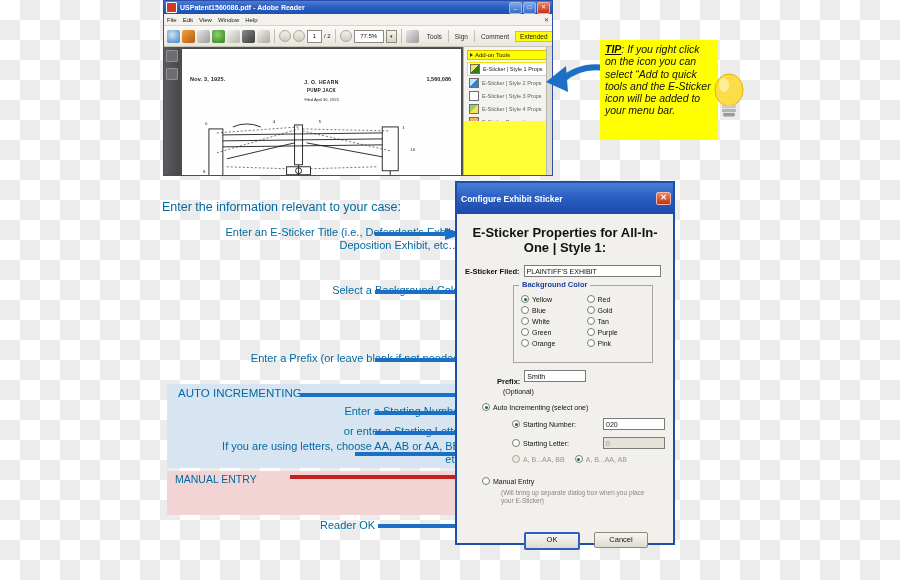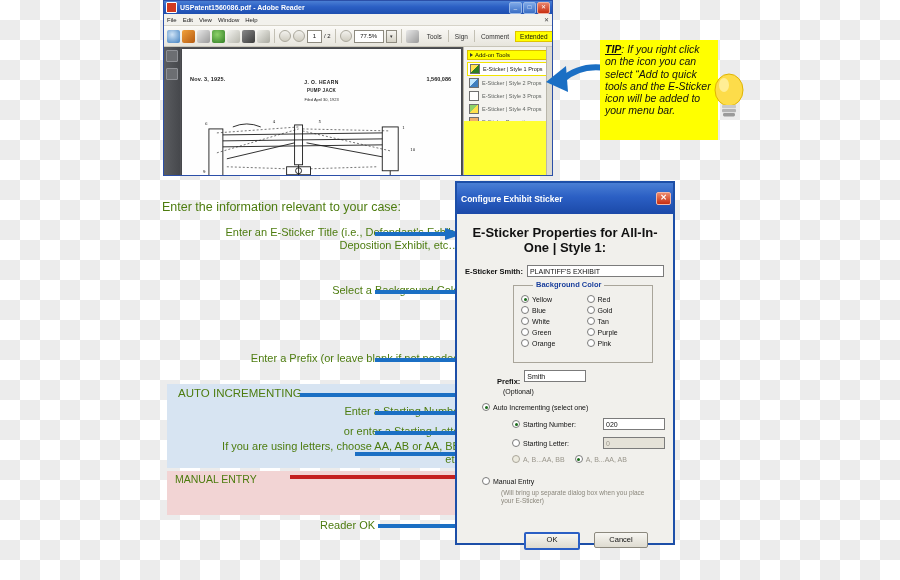--- a/index.html
+++ b/index.html
@@ -154,21 +154,21 @@
     color:#111;padding:0 2px;line-height:12px;box-sizing:border-box;overflow:hidden;white-space:nowrap;
   }
   .inp.disabled{background:#e5e2d8;color:#9a968c;}
   #title-input{width:137px;margin-left:4px;}
 
   #bg-group{
     border:1px solid #a9a59a;margin:8px 0 0 48px;width:140px;height:78px;
     position:relative;box-sizing:border-box;
   }
   #bg-legend{
-    position:absolute;top:-6px;left:19px;background:#f1f0ec;padding:0 3px;
+    position:absolute;top:-6px;left:5px;background:#f1f0ec;padding:0 3px;
     font-size:7.5px;font-weight:bold;color:#1a3f9c;
   }
   #bg-grid{display:grid;grid-template-columns:1fr 1fr;padding:9px 0 0 7px;row-gap:3px;}
   .radio{display:flex;align-items:center;gap:3px;font-size:7px;color:#111;}
   .rdot{
     width:8px;height:8px;border-radius:50%;border:1px solid #7b7b7b;background:#fff;
     position:relative;flex:0 0 auto;box-sizing:border-box;
   }
   .rdot.on::after{
     content:"";position:absolute;left:1.5px;top:1.5px;width:3px;height:3px;
@@ -198,21 +198,21 @@
   #manual-note{font-size:6.5px;color:#8b877c;margin:4px 0 0 36px;width:150px;line-height:1.25;}
 
   #dlg-buttons{position:absolute;left:0;right:0;bottom:11px;display:flex;justify-content:center;gap:14px;margin-left:42px;}
   .dbtn{
     width:52px;height:14px;font-size:7.5px;color:#111;text-align:center;line-height:13px;
     background:linear-gradient(to bottom,#f7f6f2,#dedbd0);border:1px solid #8c897e;border-radius:2px;
   }
   .dbtn.default{border:2px solid #2b5fc4;line-height:11px;}
 
   
-  .ann{position:absolute;font-size:11px;color:#4d7c0f;line-height:1.2;}
+  .ann{position:absolute;font-size:11px;color:#0369a1;line-height:1.2;}
   #ann-intro{left:162px;top:200px;font-size:12.5px;}
   #ann-title{left:185px;top:226px;width:278px;text-align:right;}
   #ann-bg{left:235px;top:284px;width:228px;text-align:right;}
   #ann-prefix{left:190px;top:352px;width:273px;text-align:right;}
   #ann-auto{left:178px;top:387px;font-size:11.5px;}
   #ann-startnum{left:230px;top:405px;width:233px;text-align:right;}
   #ann-startlet{left:230px;top:425px;width:233px;text-align:right;}
   #ann-letters{left:215px;top:440px;width:248px;text-align:right;line-height:1.15;}
   #ann-selectok{left:320px;top:519px;}
 
@@ -433,21 +433,21 @@
 <div id="dialog">
   <div id="dlg-title">
     <div class="t">Configure Exhibit Sticker</div>
     <div id="dlg-close">✕</div>
   </div>
 
   <div id="dlg-body">
     <div id="dlg-hdr">E-Sticker Properties for All-In-One | Style 1:</div>
 
     <div class="row">
-      <div class="lbl">E-Sticker Smith:</div>
+      <div class="lbl">E-Sticker Filed:</div>
       <div class="inp" id="title-input">PLAINTIFF'S EXHIBIT</div>
     </div>
 
     <div id="bg-group">
       <div id="bg-legend">Background Color</div>
       <div id="bg-grid">
         <div class="radio">
           <span class="rdot on"></span>
           <span>Yellow</span>
         </div>

